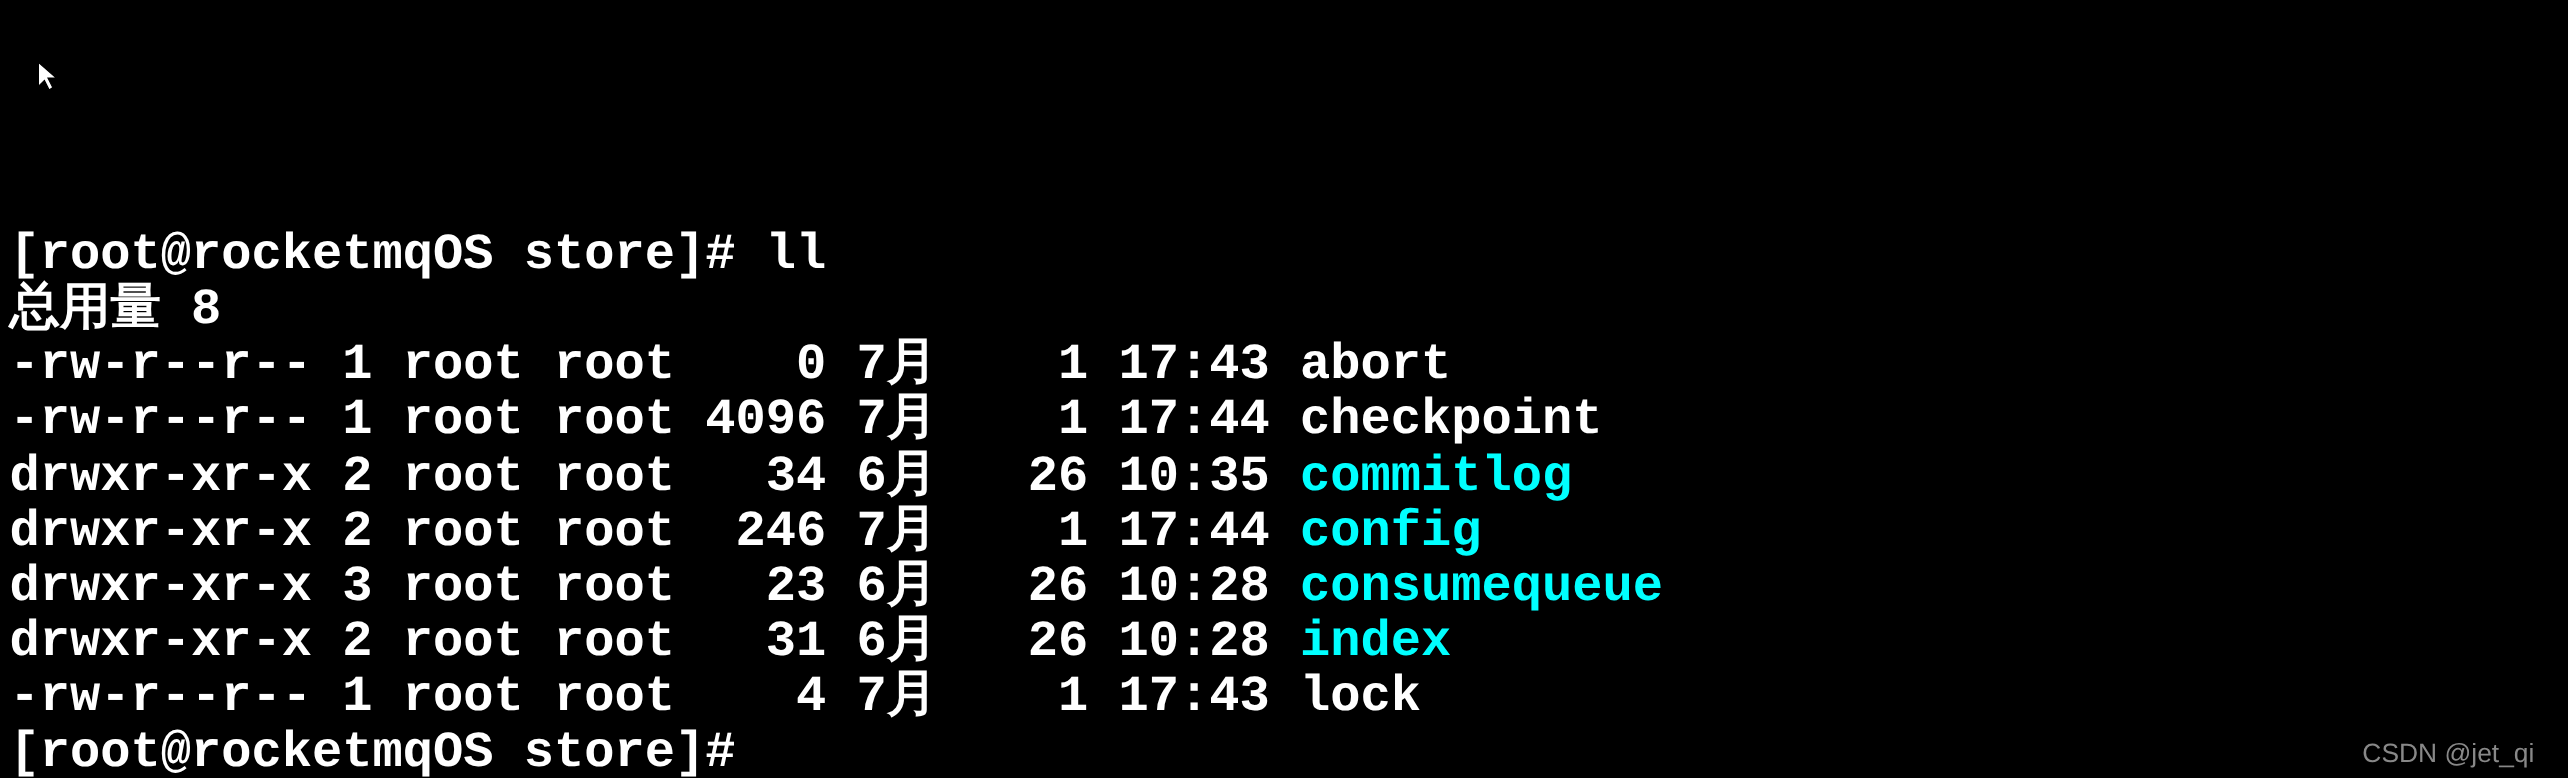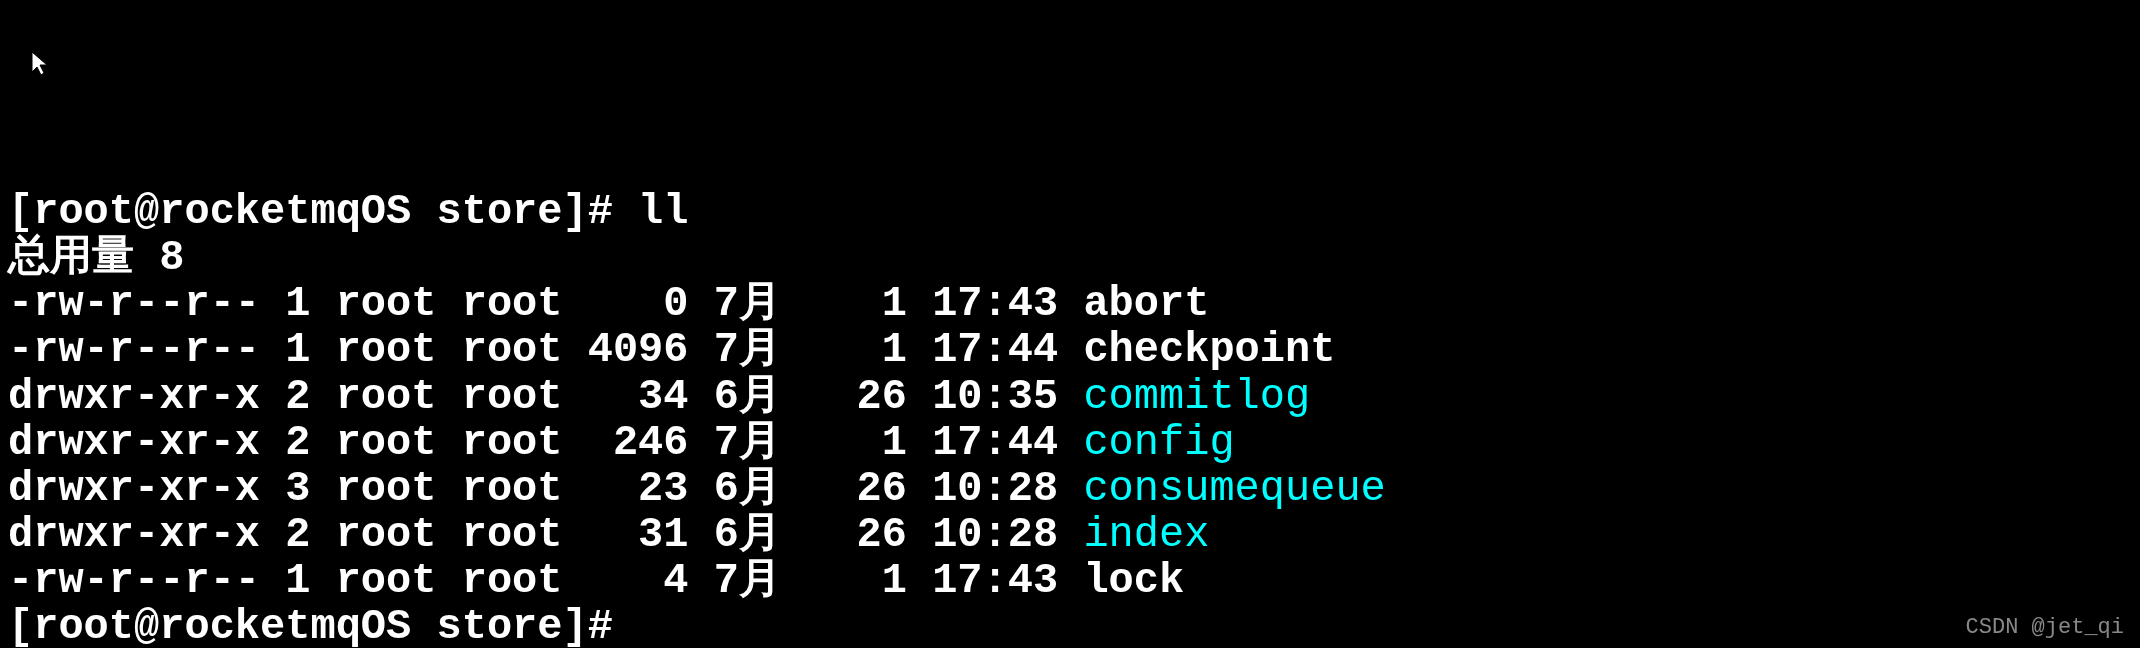--- a/index.html
+++ b/index.html
@@ -19,30 +19,30 @@
       position: relative;
       width: 2140px;
       height: 648px;
       overflow: hidden;
     }
     .terminal {
       letter-spacing: 0px;
     }
     .dir {
       color: #00ffff;
-      font-weight: normal;
+      font-weight: bold;
     }
     .watermark {
       position: absolute;
       bottom: 8px;
-      right: 16px;
+      right: 28px;
       font-size: 22px;
       font-weight: normal;
       color: #888;
-      font-family: Liberation Mono, monospace;
+      font-family: Liberation Sans, sans-serif;
       letter-spacing: 0;
     }
     .cursor {
       position: absolute;
       left: 30px;
       top: 50px;
       width: 20px;
       height: 28px;
       pointer-events: none;
     }

